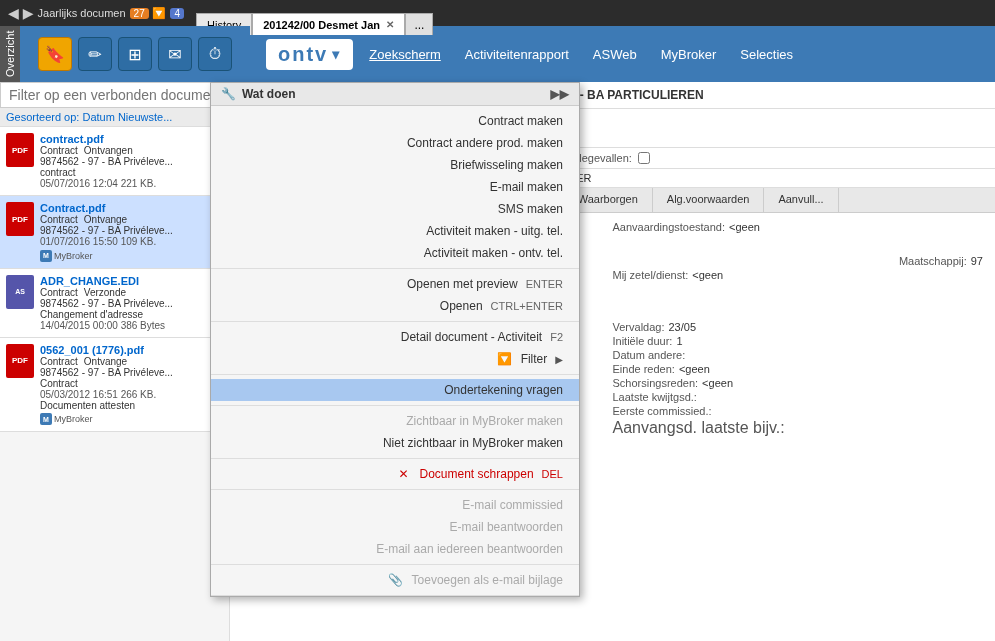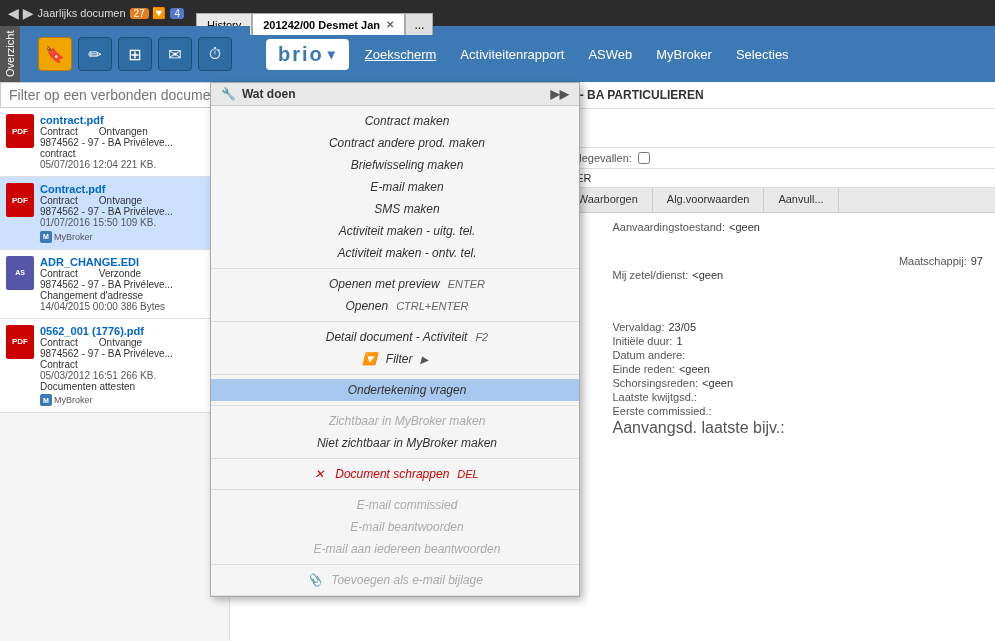--- a/index.html
+++ b/index.html
@@ -159,21 +159,21 @@
       font-size: 8px;
       display: flex;
       align-items: center;
       justify-content: center;
       font-weight: bold;
       border-radius: 2px;
     }
     .doc-icon.edi { background: #5555aa; font-size: 7px; }
     .doc-info { flex: 1; min-width: 0; }
     .doc-name { font-size: 11px; color: #0066cc; font-weight: bold; white-space: nowrap; overflow: hidden; text-overflow: ellipsis; }
-    .doc-meta { font-size: 10px; color: #333; display: flex; gap: 21px; flex-wrap: wrap; }
+    .doc-meta { font-size: 10px; color: #333; display: flex; gap: 6px; flex-wrap: wrap; }
     .doc-date { font-size: 10px; color: #555; }
     .mybroker-badge { display: inline-flex; align-items: center; gap: 2px; font-size: 9px; color: #555; }
     .mybroker-icon { width: 12px; height: 12px; background: #3d7ab5; border-radius: 2px; display: inline-flex; align-items: center; justify-content: center; color: white; font-size: 7px; font-weight: bold; }
 
     
     .context-menu {
       position: absolute;
       left: 210px;
       top: 82px;
       width: 370px;
@@ -194,23 +194,22 @@
       gap: 6px;
     }
     .context-section { padding: 4px 0; border-bottom: 1px solid #ddd; }
     .context-item {
       padding: 4px 16px;
       cursor: pointer;
       font-size: 12px;
       color: #333;
       display: flex;
       align-items: center;
-      justify-content: center;
+      justify-content: flex-end;
       gap: 8px;
-      font-style: italic;
     }
     .context-item.highlighted { background: #a8c8f0; }
     .context-item.disabled { color: #aaa; cursor: default; }
     .context-item .shortcut { color: #666; font-size: 11px; }
     .context-item-left { display: flex; align-items: center; gap: 8px; }
     .ctx-icon { width: 16px; text-align: center; font-size: 12px; }
     .ctx-arrow { font-size: 10px; color: #555; }
 
     
     .right-panel {
@@ -312,37 +311,42 @@
   </div>
   <div class="left-panel-header">
     <div class="tool-btn active">🔖</div>
     <div class="tool-btn">✏</div>
     <div class="tool-btn">⊞</div>
     <div class="tool-btn">✉</div>
     <div class="tool-btn">⏱</div>
   </div>
   <div style="display:flex;align-items:center;padding-left:8px;">
     <div class="brio-logo">
-      <span>brio</span>
+      <span>ontv</span>
       <span style="color:#3d7ab5;font-size:14px;">▾</span>
     </div>
   </div>
   <div class="nav-links">
     <span class="nav-link underline">Zoekscherm</span>
     <span class="nav-link">Activiteitenrapport</span>
     <span class="nav-link">ASWeb</span>
     <span class="nav-link">MyBroker</span>
     <span class="nav-link">Selecties</span>
   </div>
 </div>
 
 <div class="main-area">
 
   <div class="left-panel">
     <input class="filter-input" type="text" placeholder="Filter op een verbonden document" style="">
+    <div class="sort-bar">
+      <span>Gesorteerd op:</span>
+      <span>Datum</span>
+      <span>Nieuwste...</span>
+    </div>
     <div class="doc-list">
 
       <div class="doc-item">
         <div class="doc-icon">PDF</div>
         <div class="doc-info">
           <div class="doc-name">contract.pdf</div>
           <div class="doc-meta">
             <span>Contract</span>
             <span>Ontvangen</span>
           </div>

